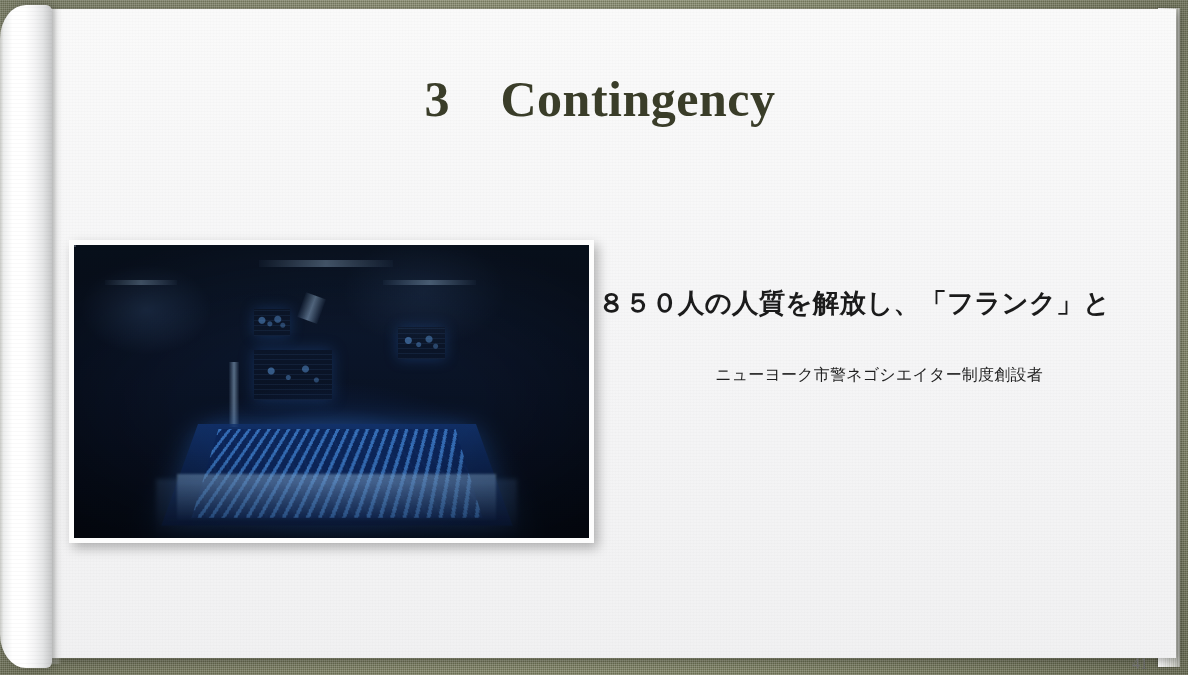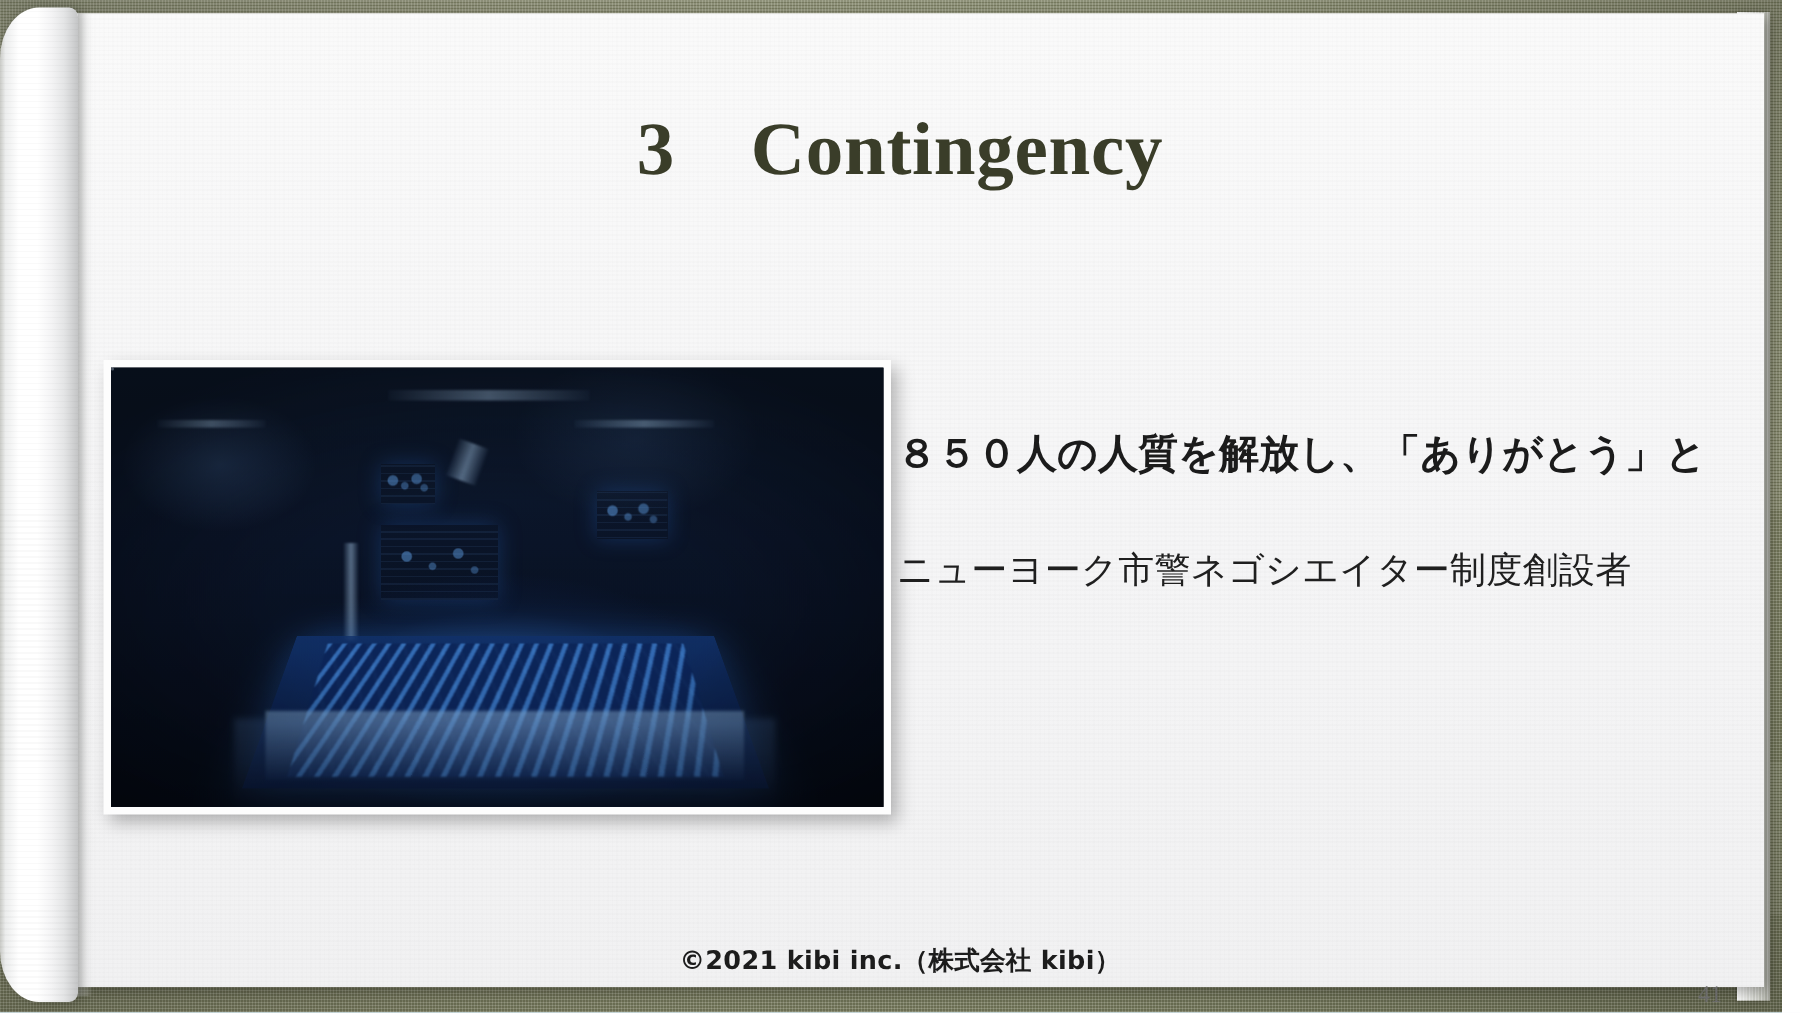--- a/index.html
+++ b/index.html
@@ -9,21 +9,21 @@
   }
   body {
     font-family: "Liberation Sans", "DejaVu Sans", sans-serif;
   }
 
   #slide-root {
     position: relative;
     width: 1188px;
     height: 675px;
     overflow: hidden;
-    background: #7dd3fc;
+    background: #c2410c;
   }
 
   
   .fabric-backdrop {
     position: absolute;
     inset: 0;
     background-color: #8d9170;
     background-image:
       repeating-linear-gradient(0deg,
         rgba(255,255,255,0.16) 0px, rgba(255,255,255,0.16) 1px,
@@ -289,24 +289,24 @@
     line-height: 1.42;
     color: #1b1b1b;
     letter-spacing: 0.2px;
     text-align: left;
     margin: 0;
   }
   .attrib-org {
     margin: 42px 0 0 0;
     font-family: "DejaVu Sans", "Liberation Sans", sans-serif;
     font-weight: normal;
-    font-size: 24px;
+    font-size: 16px;
     line-height: 1.35;
     color: #1f1f1f;
-    text-align: left;
+    text-align: center;
     letter-spacing: 0.2px;
   }
   .attrib-name {
     margin: 38px 0 0 0;
     font-family: "DejaVu Sans", "Liberation Sans", sans-serif;
     font-weight: normal;
     font-size: 24px;
     line-height: 1.35;
     color: #1f1f1f;
     text-align: right;
@@ -416,25 +416,24 @@
             <div class="ph-hand" style="left:84%;top:80%;width:7%;height:7%;"></div>
             <div class="ph-shirt2" style="left:90%;top:76%;width:5%;height:5%;border-radius:20%;"></div>
           </div>
 
           <div class="ph-grade"></div>
         </div>
       </div>
     </div>
 
     <div class="text-col">
-      <p class="quote">８５０人の人質を解放し、「ありがとう」と</p>
+      <p class="quote">８５０人の人質を解放し、「フランク」と</p>
       <p class="attrib-org">ニューヨーク市警ネゴシエイター制度創設者</p>
     </div>
 
-    <div class="footer-copyright">©2021 kibi inc.（株式会社 kibi）</div>
     <div class="page-number">41</div>
   </div>
 
   <div class="page-curl">
     <div class="page-curl-grain"></div>
   </div>
   <div class="page-curl-seam"></div>
 
 </div>
 

